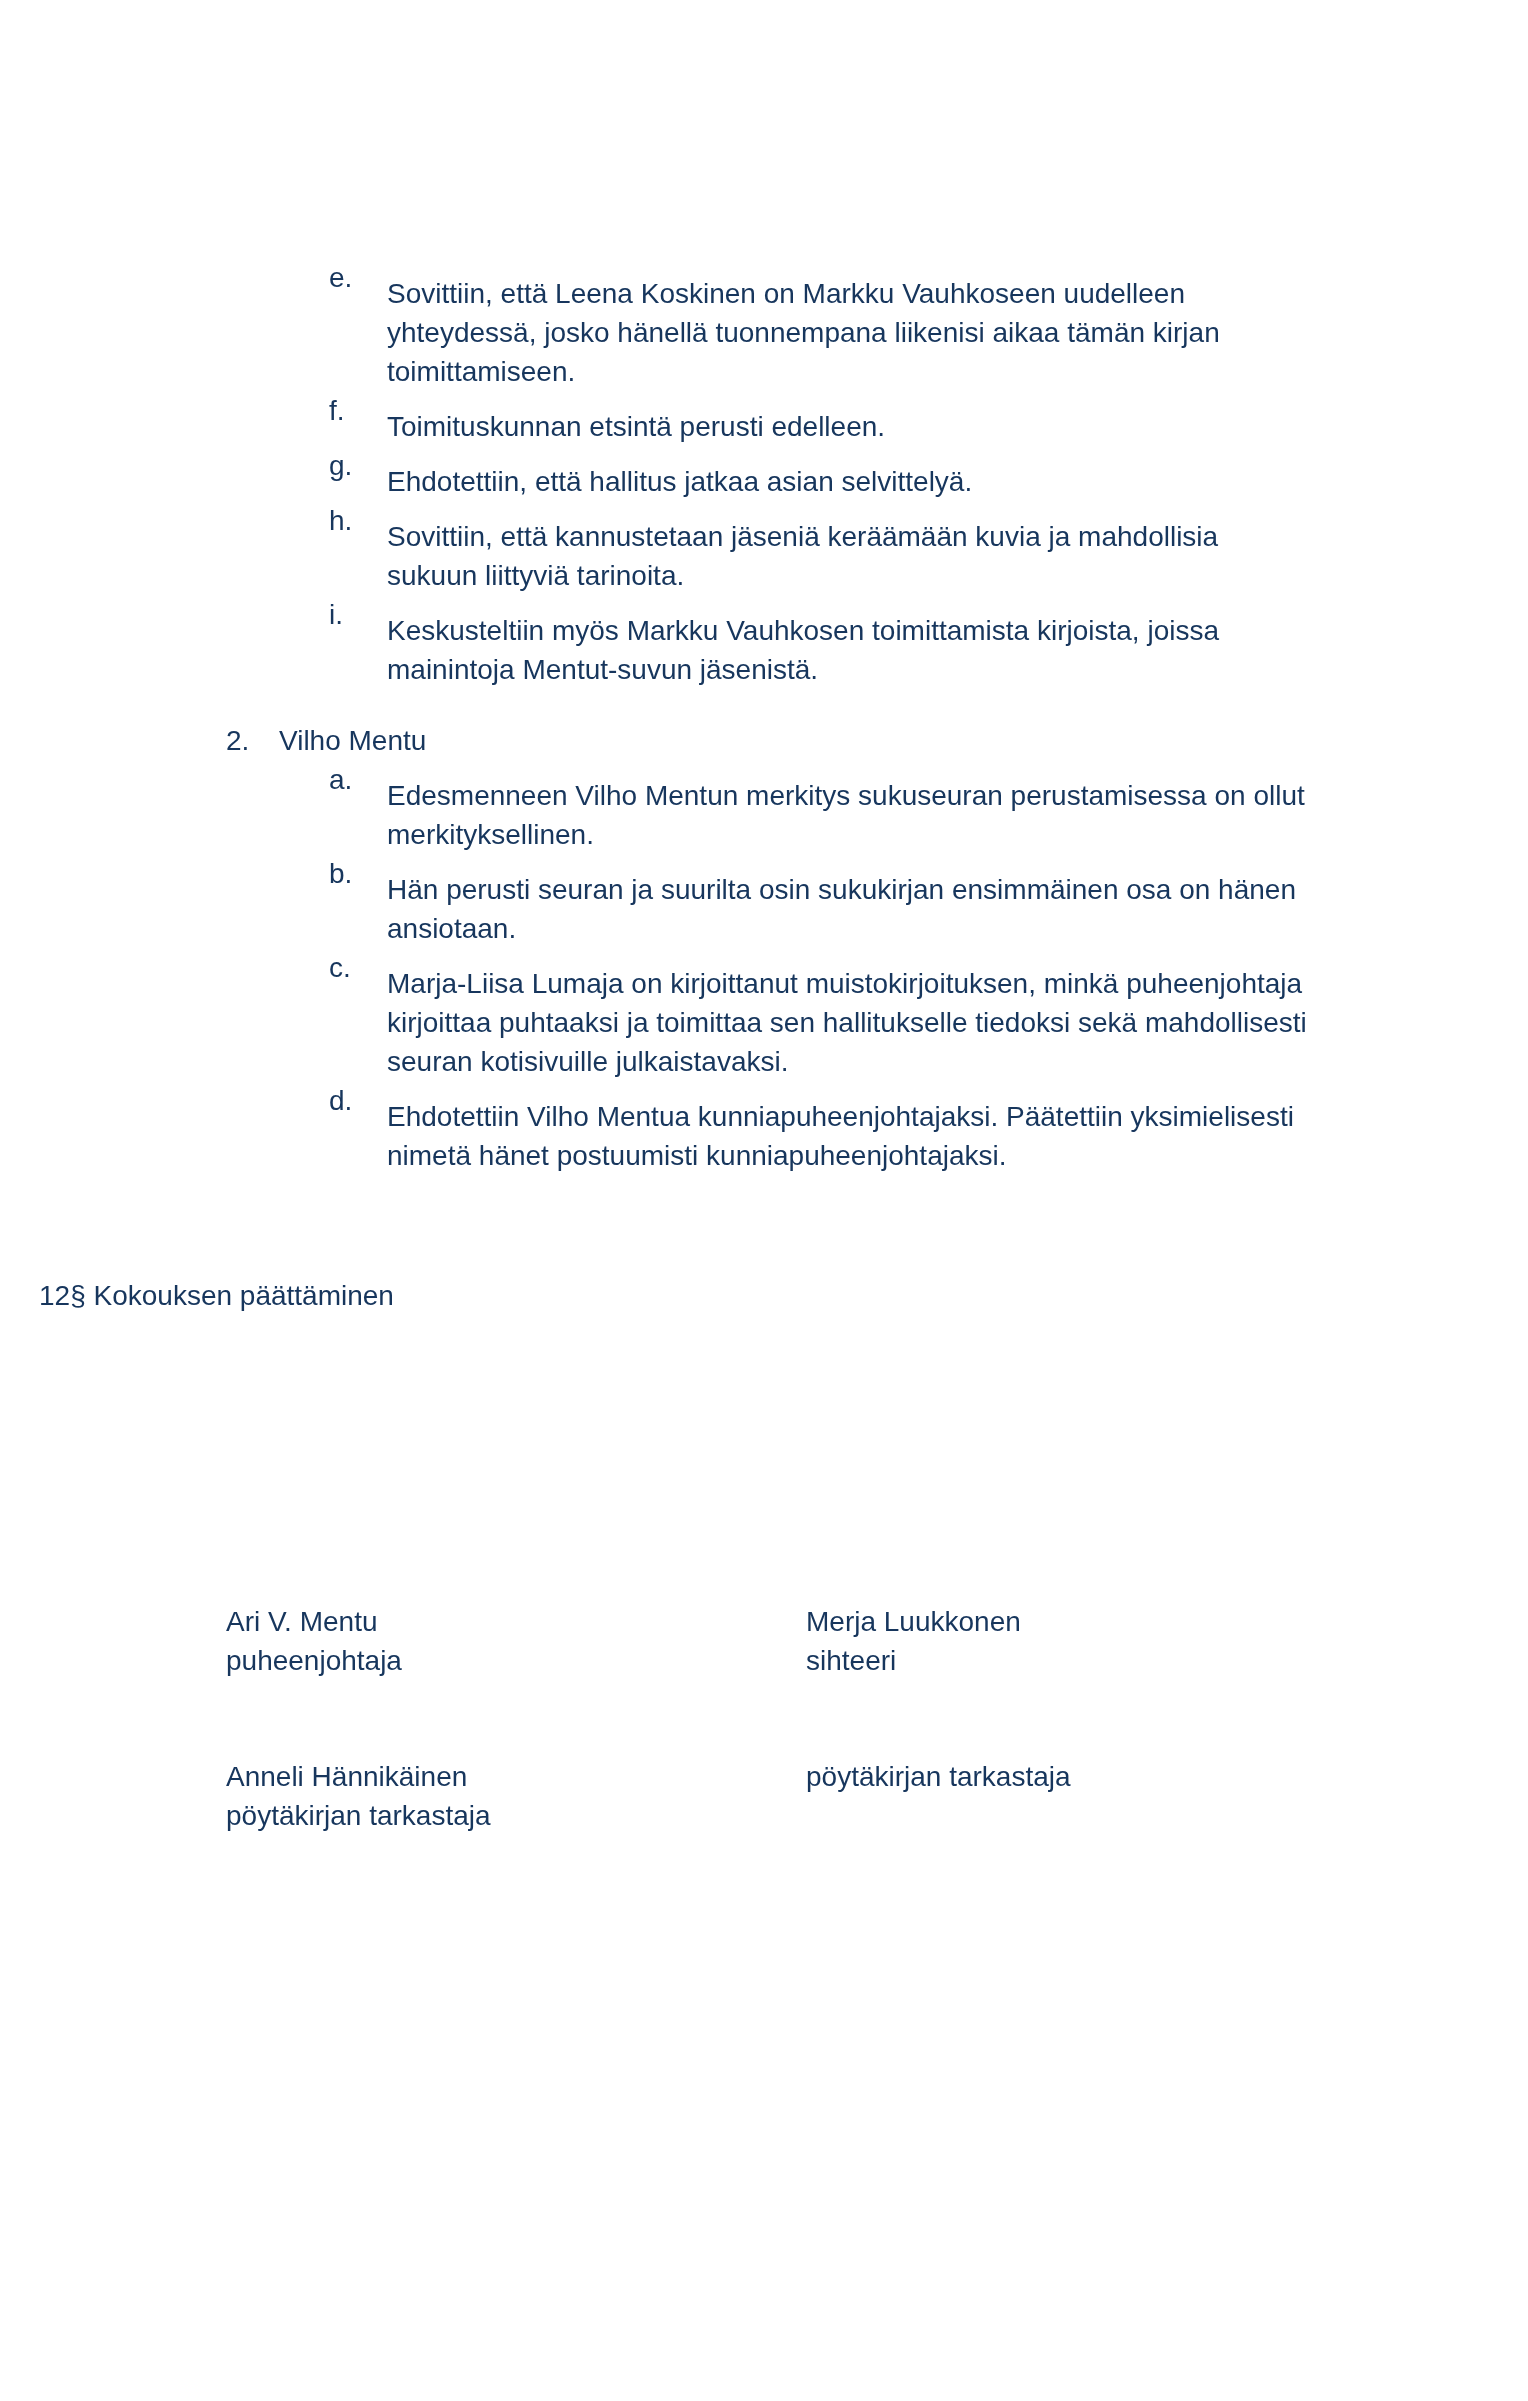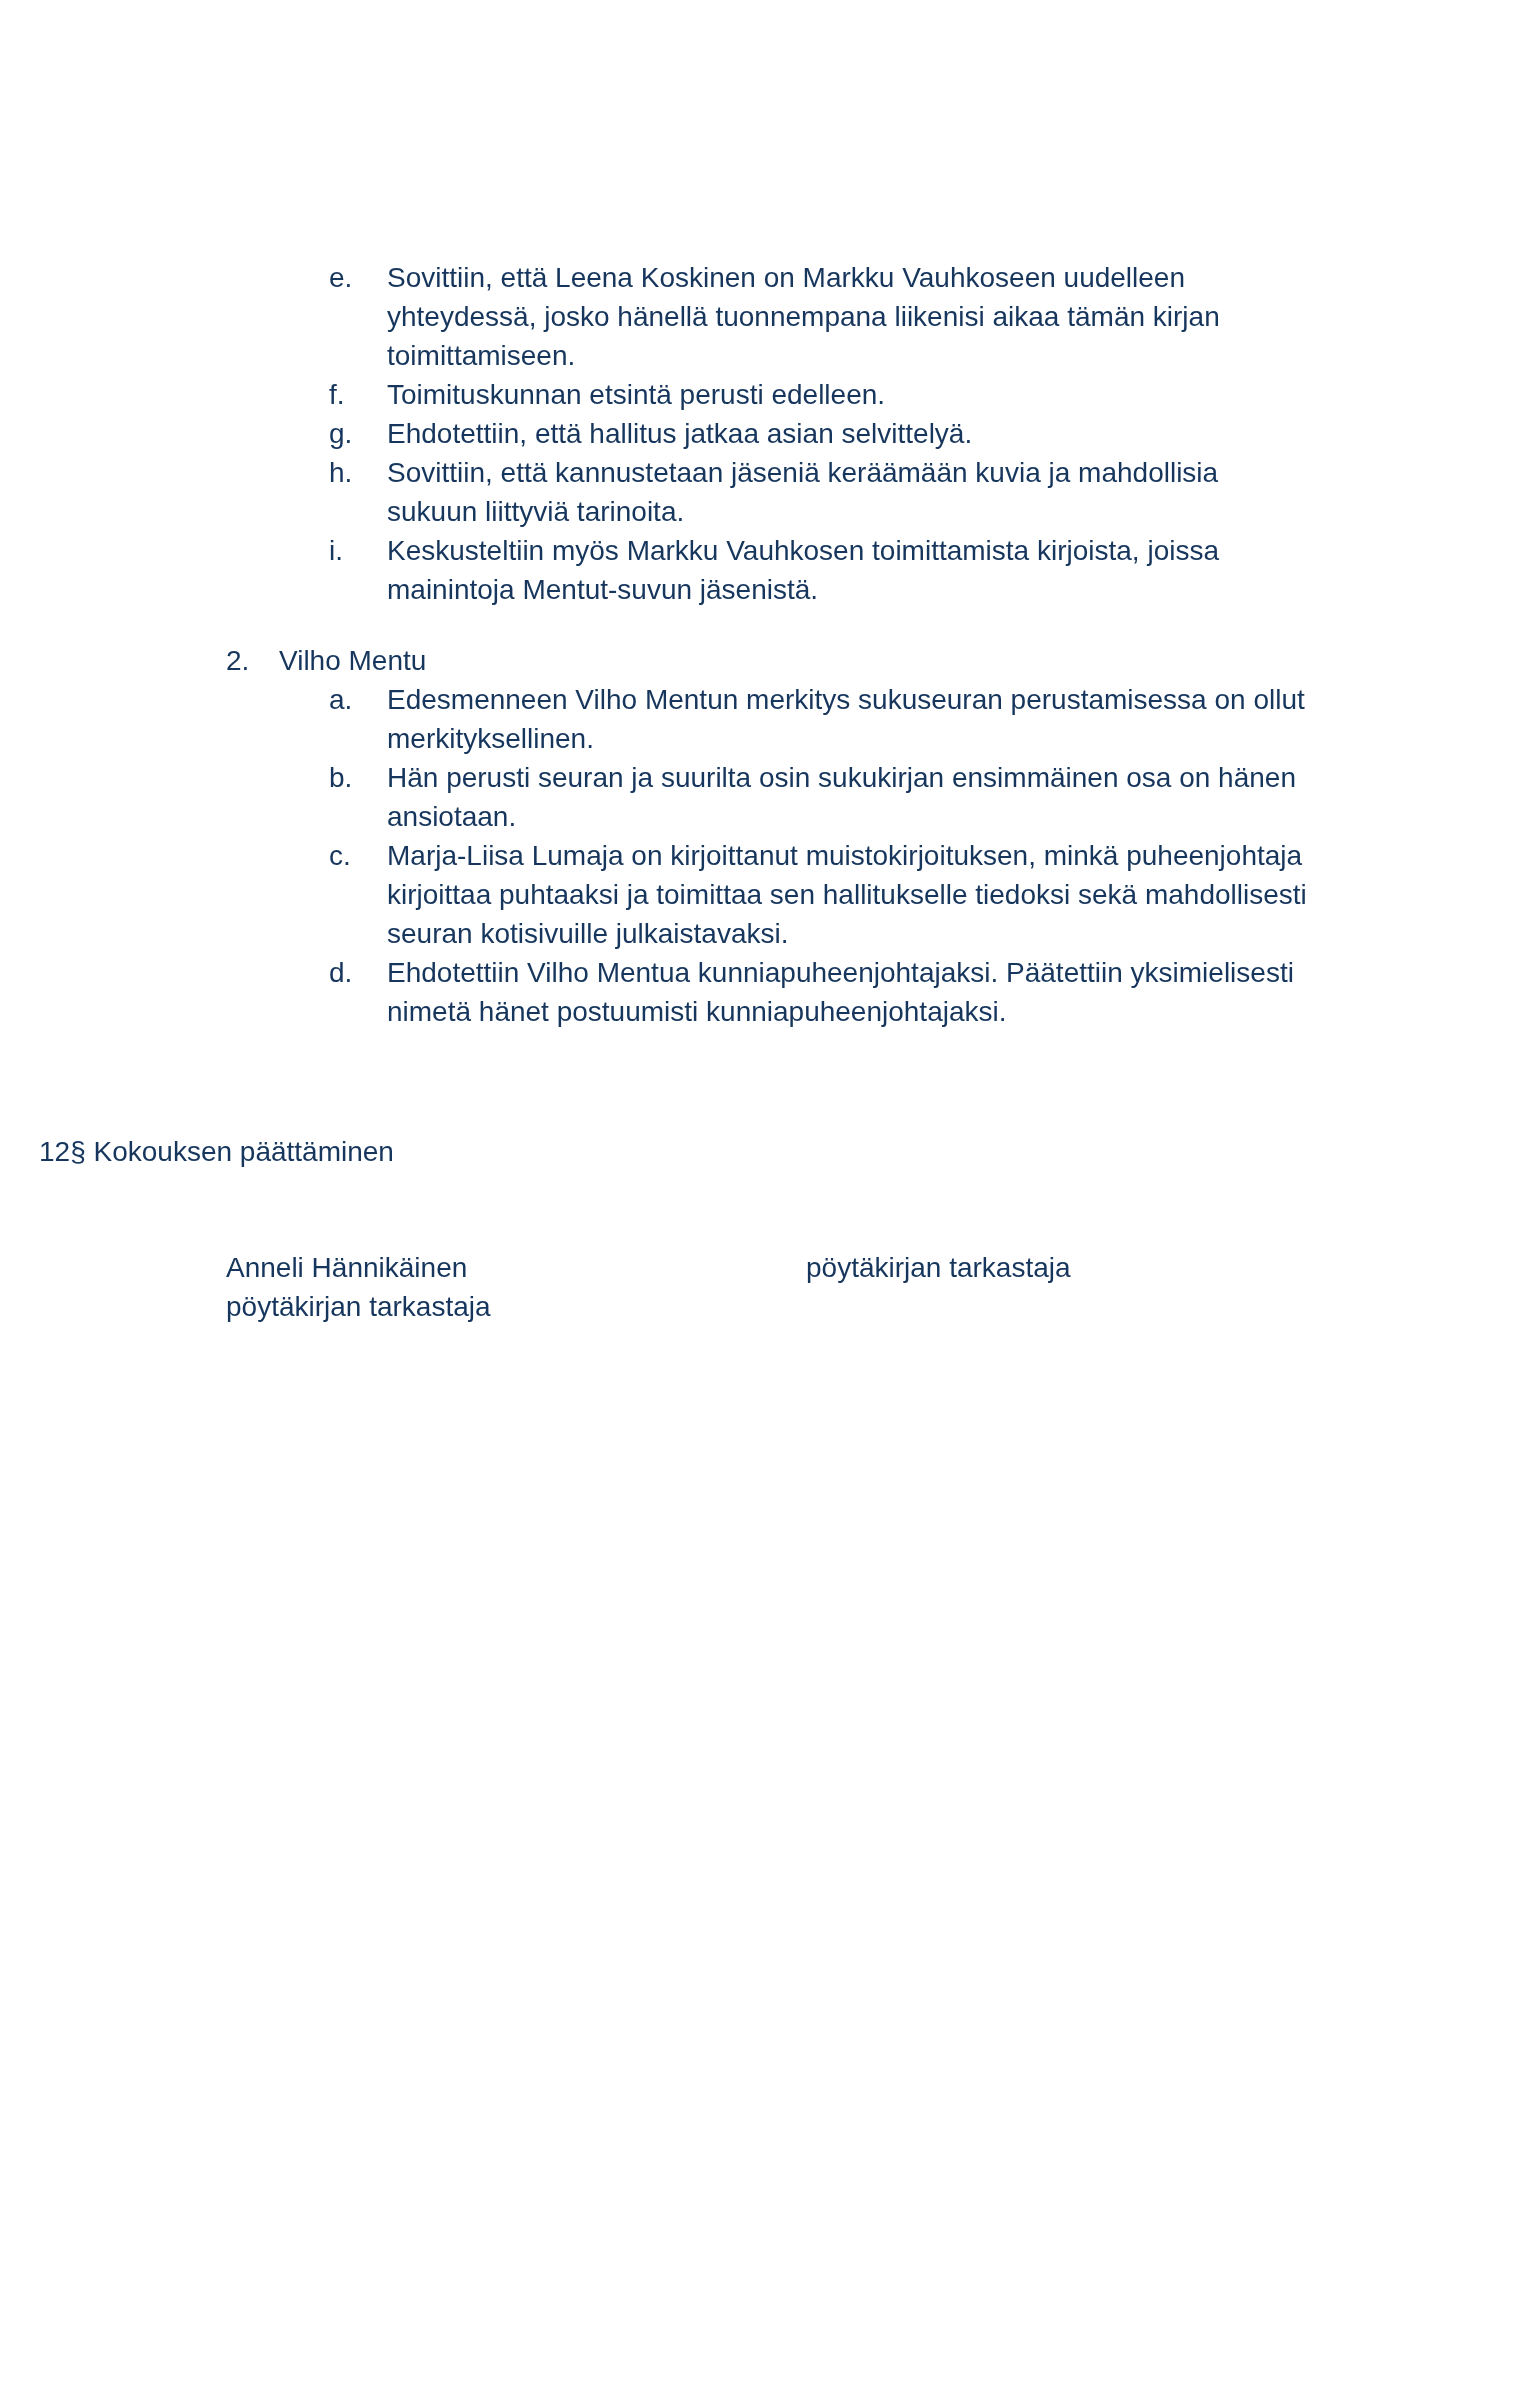--- a/index.html
+++ b/index.html
@@ -12,21 +12,21 @@
     font-size: 28px;
     line-height: 39px;
     color: #17365d;
     overflow: hidden;
   }
   .content { position: absolute; top: 258px; left: 0; width: 100%; }
 
   .letter-list { margin-left: 329px; margin-right: 64px; }
   .list-item { display: flex; align-items: flex-start; }
   .marker { flex: 0 0 58px; white-space: nowrap; }
-  .item-text { white-space: pre-line; flex: 1 1 auto; }
+  .item-text { white-space: pre-line; flex: 1 1 auto; margin-top: 16px; }
 
   .numbered-item { margin-top: 32px; margin-left: 226px; }
   .numbered-head { display: flex; align-items: flex-start; }
   .num-marker { flex: 0 0 53px; white-space: nowrap; }
   .numbered-item .letter-list { margin-left: 103px; }
 
   .section-heading { margin-top: 101px; margin-left: 39px; }
 
   .closing-paragraph { margin: 39px 0 0 226px; }
 
@@ -95,20 +95,30 @@
           <span class="marker">d.</span>
           <span class="item-text">Ehdotettiin Vilho Mentua kunniapuheenjohtajaksi. Päätettiin yksimielisesti
 nimetä hänet postuumisti kunniapuheenjohtajaksi.</span>
         </div>
       </div>
     </div>
 
     <div class="section-heading">12§ Kokouksen päättäminen</div>
 
 
+    <div class="sig-row first">
+      <div class="sig-block">
+        <div class="sig-name">Ari V. Mentu</div>
+        <div class="sig-role">puheenjohtaja</div>
+      </div>
+      <div class="sig-block">
+        <div class="sig-name">Merja Luukkonen</div>
+        <div class="sig-role">sihteeri</div>
+      </div>
+    </div>
 
     <div class="sig-row second">
       <div class="sig-block">
         <div class="sig-name">Anneli Hännikäinen</div>
         <div class="sig-role">pöytäkirjan tarkastaja</div>
       </div>
       <div class="sig-block">
         <div class="sig-role">pöytäkirjan tarkastaja</div>
       </div>
     </div>

